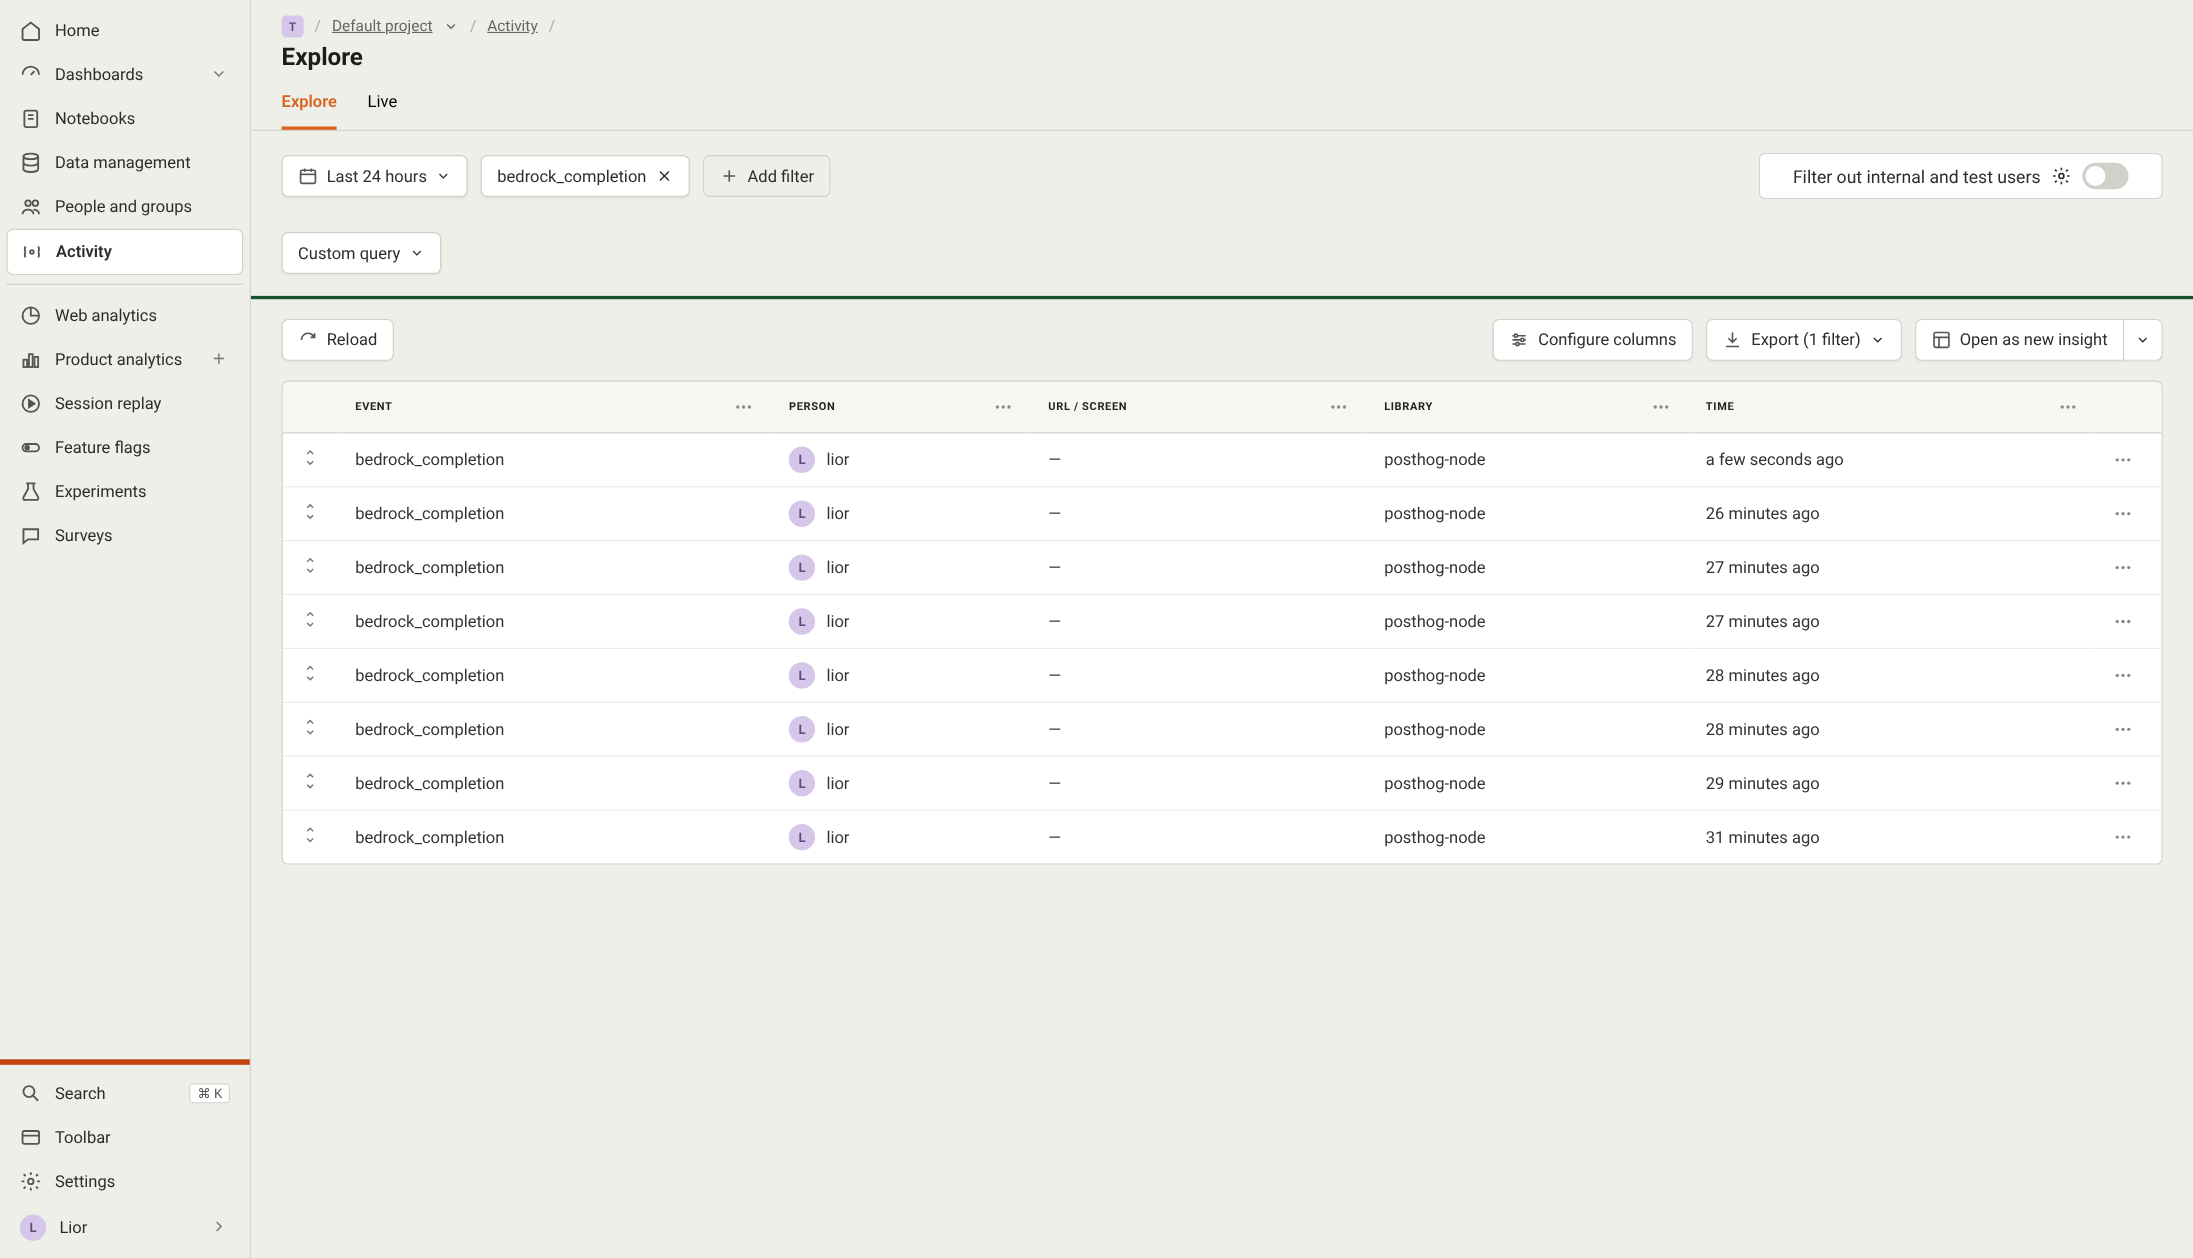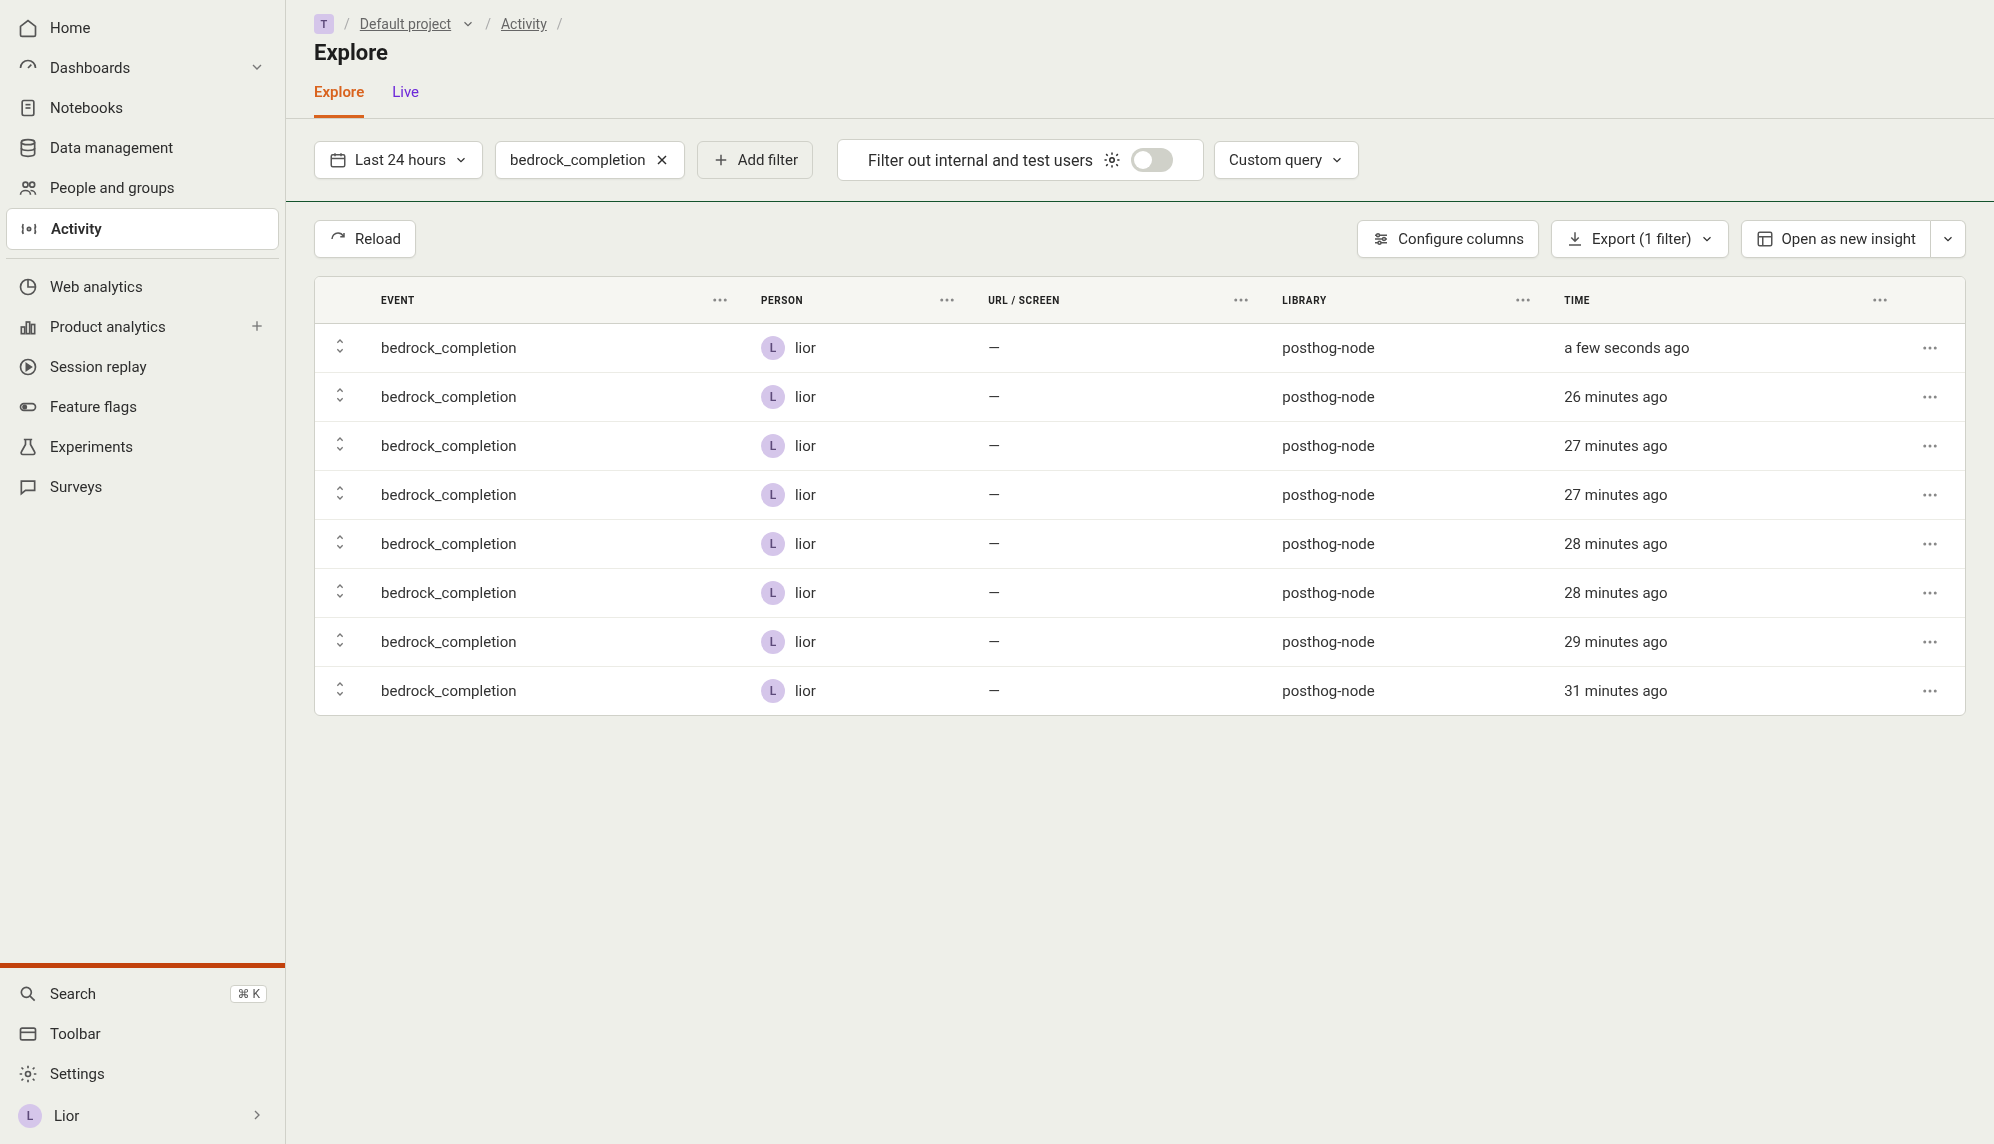--- a/index.html
+++ b/index.html
@@ -1,18 +1,18 @@
 <!DOCTYPE html>
 <html><head>
   <meta charset="utf-8">
   <style>
     * { box-sizing: border-box; margin: 0; padding: 0; font-family: -apple-system, BlinkMacSystemFont, "Segoe UI", Roboto, sans-serif; }
     body { background: #eeefe9; color: #2d2d2d; display: flex; height: 100vh; overflow: hidden; }
     
-    .sidebar { width: 286px; background: #eeefe9; border-right: 1px solid #d0d1c9; display: flex; flex-direction: column; }
+    .sidebar { width: 228px; background: #eeefe9; border-right: 1px solid #d0d1c9; display: flex; flex-direction: column; }
     .sidebar-top { flex: 1; overflow-y: auto; padding: 8px 6px; }
     .sidebar-bottom { border-top: 5px solid #c2410c; padding: 6px; }
     
     .nav-item { display: flex; align-items: center; gap: 12px; padding: 10px 12px; border-radius: 6px; cursor: pointer; color: #2d2d2d; font-size: 15px; }
     .nav-item.active { background: #fff; border: 1px solid #d0d1c9; font-weight: 600; }
     .nav-item .icon { width: 20px; height: 20px; display: flex; align-items: center; justify-content: center; color: #555; flex-shrink: 0; }
     .nav-item .spacer { flex: 1; }
     .nav-item .trailing-icon { width: 18px; height: 18px; color: #777; }
     .nav-section-divider { height: 1px; background: #d0d1c9; margin: 8px 0; }
     
@@ -21,24 +21,24 @@
     
     .main { flex: 1; overflow-y: auto; }
     .header { padding: 14px 28px 0; }
     .breadcrumb { display: flex; align-items: center; gap: 10px; font-size: 14px; color: #666; }
     .breadcrumb .crumb { cursor: pointer; text-decoration: underline; }
     .breadcrumb .sep { color: #aaa; }
     .breadcrumb .proj-badge { width: 20px; height: 20px; border-radius: 4px; background: #d5c6ea; display: flex; align-items: center; justify-content: center; font-size: 11px; font-weight: 600; color: #5d4a7a; }
     .page-title { font-size: 22px; font-weight: 700; margin-top: 6px; color: #1d1d1d; }
     
     .tabs { display: flex; gap: 28px; padding: 18px 28px 0; border-bottom: 1px solid #d0d1c9; }
-    .tab { padding-bottom: 14px; font-size: 15px; color: #6d28d9; cursor: pointer; border-bottom: 3px solid transparent; }
+    .tab { padding-bottom: 14px; font-size: 15px; color: #000000; cursor: pointer; border-bottom: 3px solid transparent; }
     .tab.active { color: #d9631e; font-weight: 600; border-bottom-color: #d9631e; }
     
-    .filters { padding: 20px 28px; display: flex; flex-direction: row; gap: 10px; border-bottom: 1px solid #14532d; }
+    .filters { padding: 20px 28px; display: flex; flex-direction: column; gap: 30px; border-bottom: 3px solid #14532d; }
     .filter-row { display: flex; align-items: center; gap: 12px; flex-wrap: wrap; }
     .pill, .pill-btn { background: #fff; border: 1px solid #d0d1c9; border-radius: 6px; padding: 9px 14px; display: flex; align-items: center; gap: 8px; font-size: 15px; cursor: pointer; box-shadow: 0 1px 2px rgba(0,0,0,0.05); }
     .pill-outline { background: transparent; border: 1px solid #d0d1c9; border-radius: 6px; padding: 9px 14px; display: flex; align-items: flex-end; gap: 8px; font-size: 15px; cursor: pointer; }
     .pill .icon, .pill-btn .icon, .pill-outline .icon { width: 18px; height: 18px; color: #555; }
     .filter-row .grow { flex: 1; }
     
     .internal-filter { display: flex; align-items: center; gap: 10px; background: #fff; border: 1px solid #d0d1c9; border-radius: 6px; padding: 8px 30px; margin-left: auto; }
     .toggle { width: 42px; height: 24px; background: #d0d1c9; border-radius: 12px; position: relative; cursor: pointer; }
     .toggle::after { content: ''; position: absolute; width: 18px; height: 18px; background: #fff; border-radius: 50%; top: 3px; left: 3px; }
     

